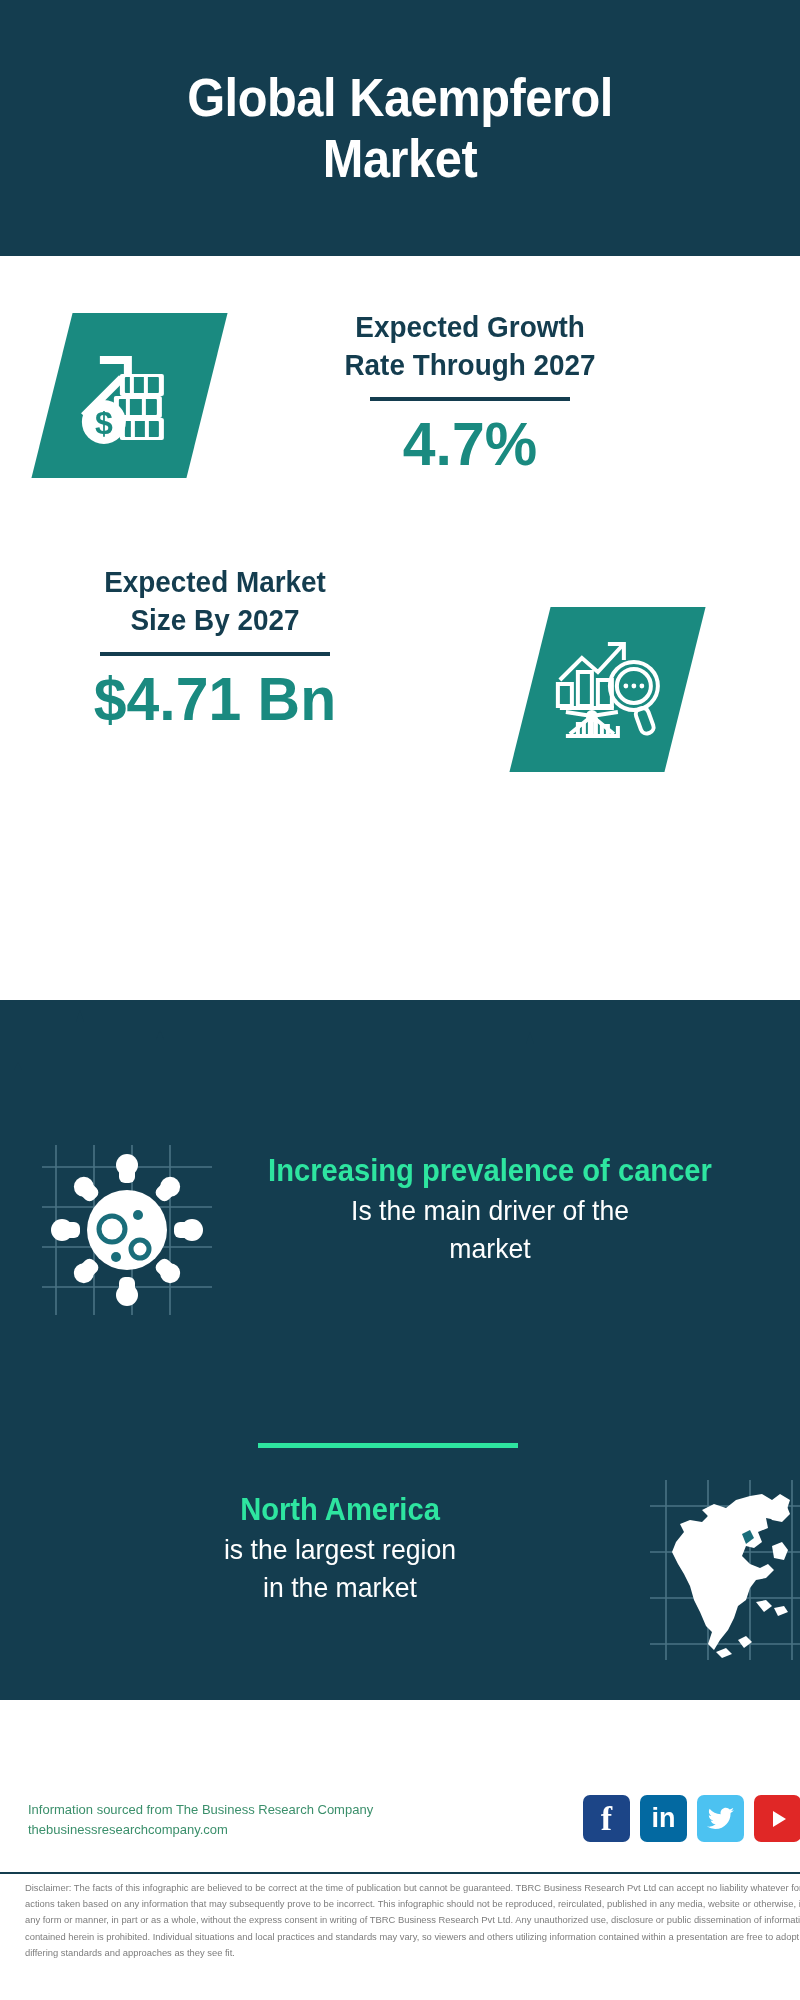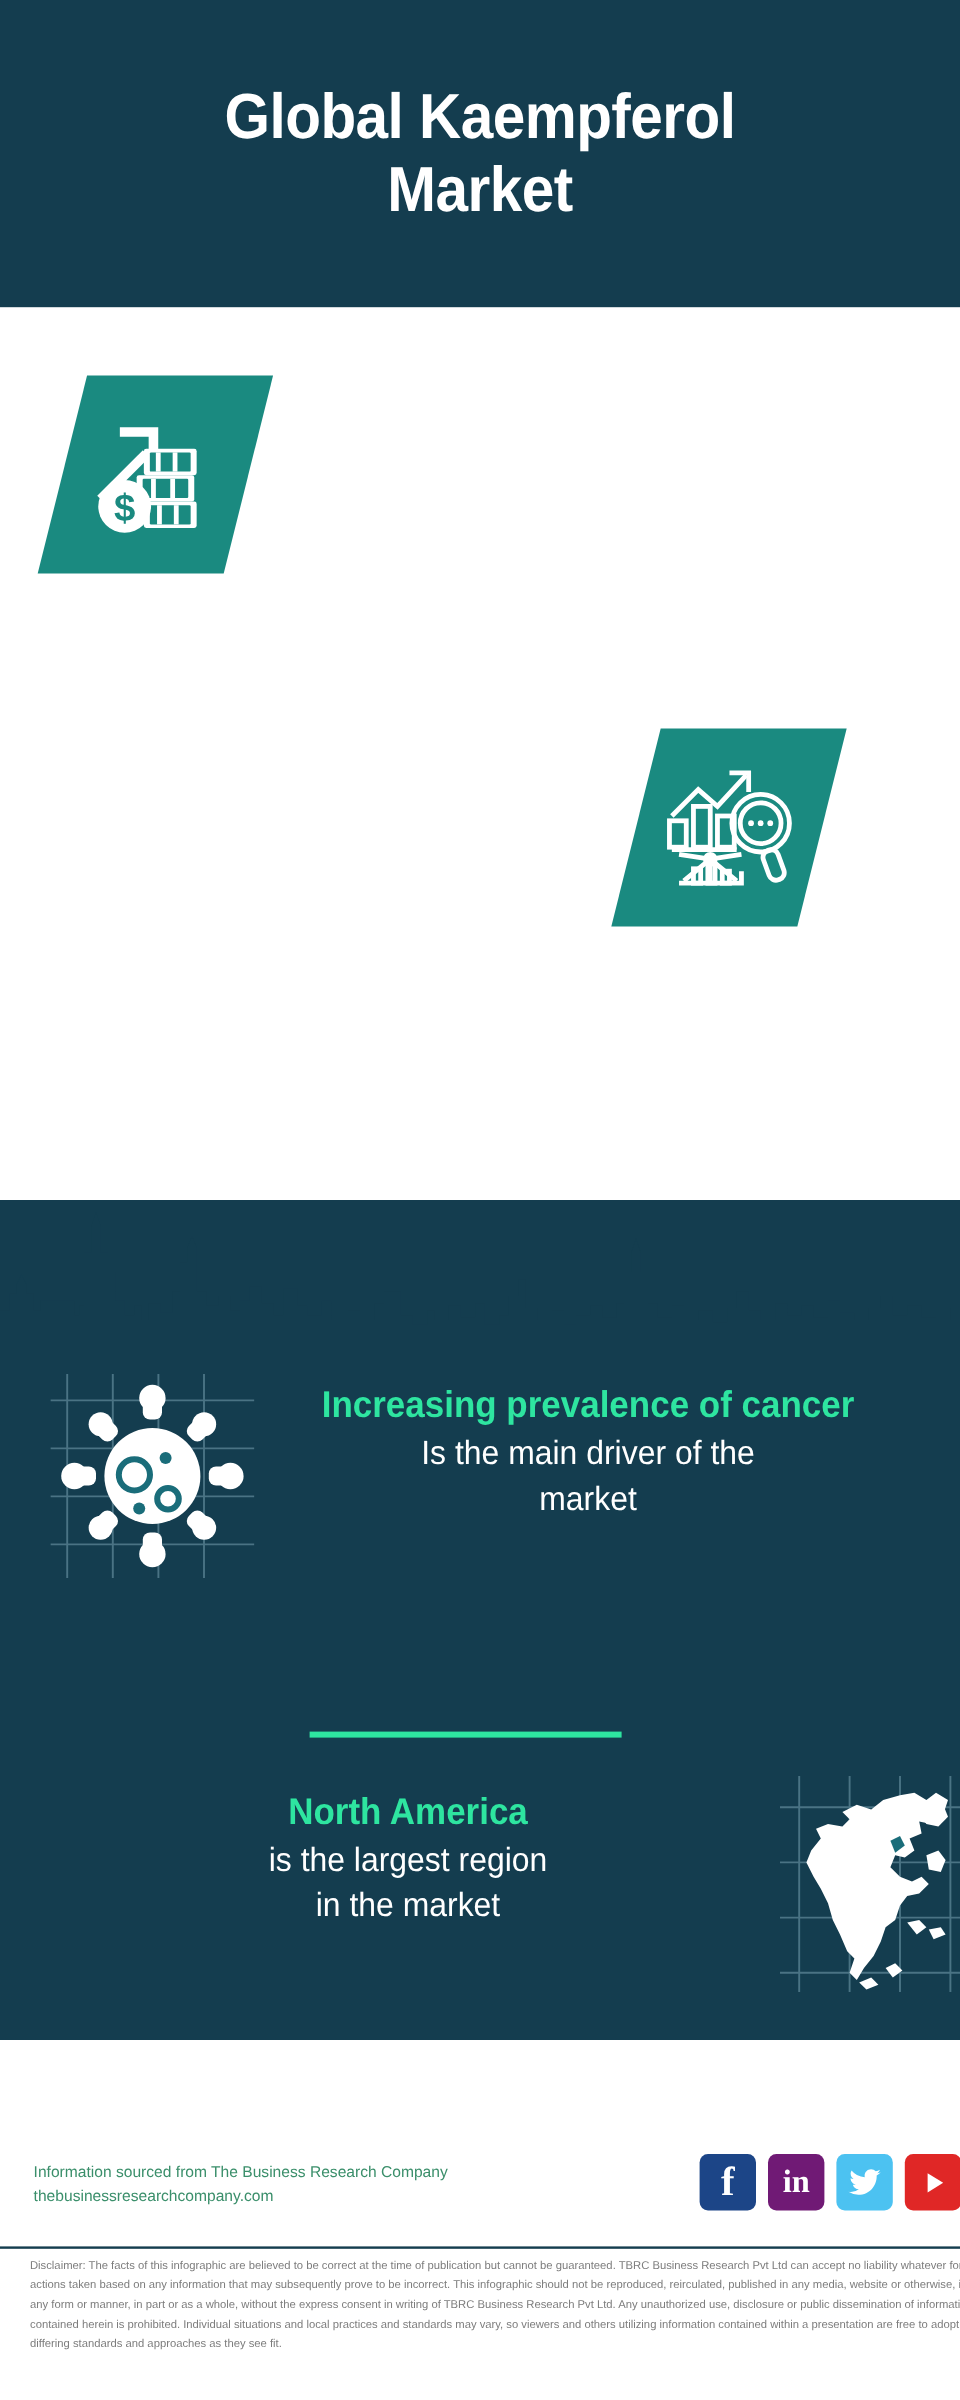--- a/index.html
+++ b/index.html
@@ -98,21 +98,21 @@
   }
   .footer-lines{position:absolute;left:28px;top:10px;}
   .footer-line{color:#3b8f6b;font-size:13px;line-height:1.55;}
   .socials{position:absolute;right:18px;top:5px;display:flex;gap:10px;}
   .soc{
     width:47px;height:47px;border-radius:7px;
     display:flex;align-items:center;justify-content:center;
     color:#fff;font-weight:bold;
   }
   .soc-fb{background:#1c4587;font-size:34px;font-family:"Liberation Serif",serif;}
-  .soc-li{background:#701a75;font-size:27px;font-family:Liberation Serif, serif;}
+  .soc-li{background:#0369a1;font-size:27px;}
   .soc-tw{background:#4cc2f1;}
   .soc-yt{background:#e02726;}
 
   .hairline{position:absolute;left:0;top:1872px;width:800px;height:2px;background:#143d4f;}
 
   .disclaimer{
     position:absolute;left:6px;top:1880px;width:790px;
     color:#7d7d7d;font-size:9.4px;line-height:1.72;text-align:left;margin-left:19px;
   }
 </style>
@@ -144,23 +144,35 @@
           <rect x="46" y="74" width="44" height="22" rx="2" fill="#fff"></rect>
           <rect x="51" y="77" width="34" height="16" rx="1" fill="#1a8a80"></rect>
           <rect x="57" y="77" width="4" height="16" fill="#fff"></rect>
           <rect x="71" y="77" width="4" height="16" fill="#fff"></rect>
 
           <circle cx="30" cy="78" r="22" fill="#fff"></circle>
           <text x="30" y="90" font-size="32" font-weight="bold" fill="#1a8a80" text-anchor="middle" font-family="Liberation Sans, sans-serif">$</text>
         </svg>
       </div>
     </div>
+    <div class="stat1-text">
+      <div class="stat-label">Expected Growth</div>
+      <div class="stat-label">Rate Through 2027</div>
+      <div class="rule-dark"></div>
+      <div class="stat-value">4.7%</div>
+    </div>
   </div>
 
   <div class="stat2">
+    <div class="stat2-text">
+      <div class="stat-label">Expected Market</div>
+      <div class="stat-label">Size By 2027</div>
+      <div class="rule-dark wide"></div>
+      <div class="stat-value">$4.71 Bn</div>
+    </div>
     <div class="para para2">
       <div class="icon-inner">
         <svg width="112" height="108" viewBox="0 0 112 108" fill="none" stroke="#fff" stroke-width="4">
           <path d="M8 44 L30 22 L46 36 L70 10" fill="none"></path>
           <path d="M56 8 H72 V24" fill="none"></path>
           <rect x="6" y="48" width="14" height="22" fill="none"></rect>
           <rect x="26" y="36" width="14" height="34" fill="none"></rect>
           <rect x="46" y="44" width="14" height="26" fill="none"></rect>
 
           <path d="M8 72 H62"></path>

